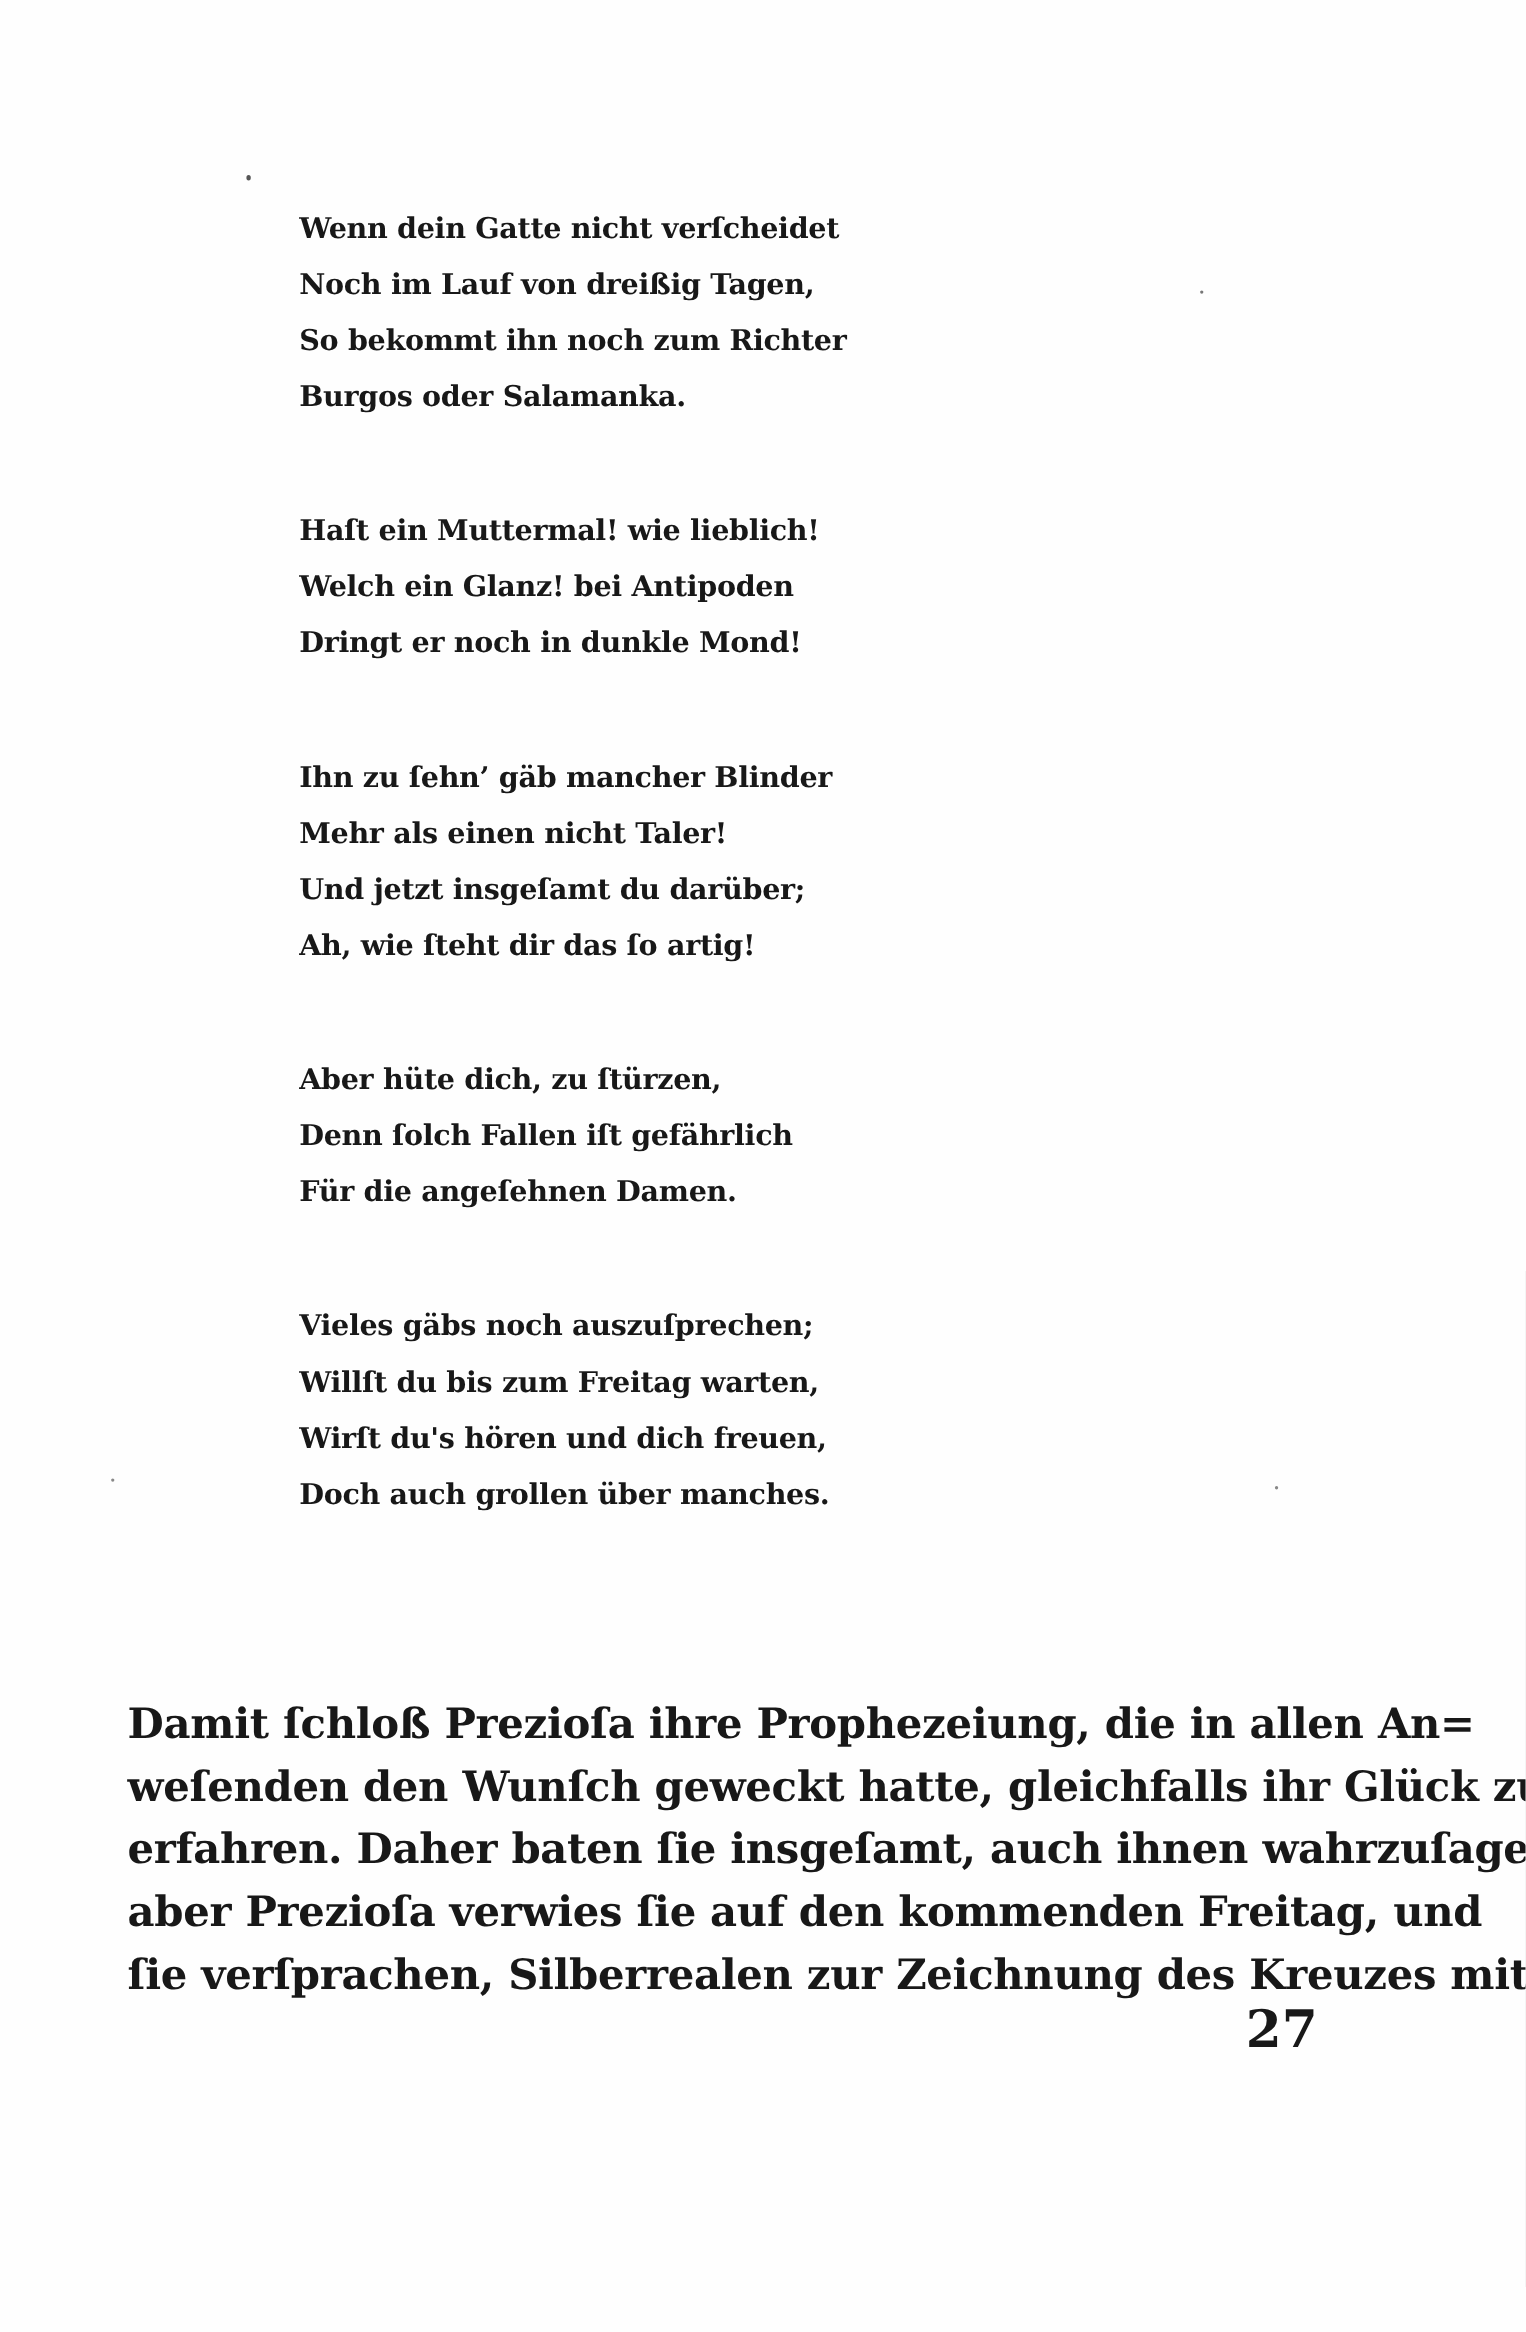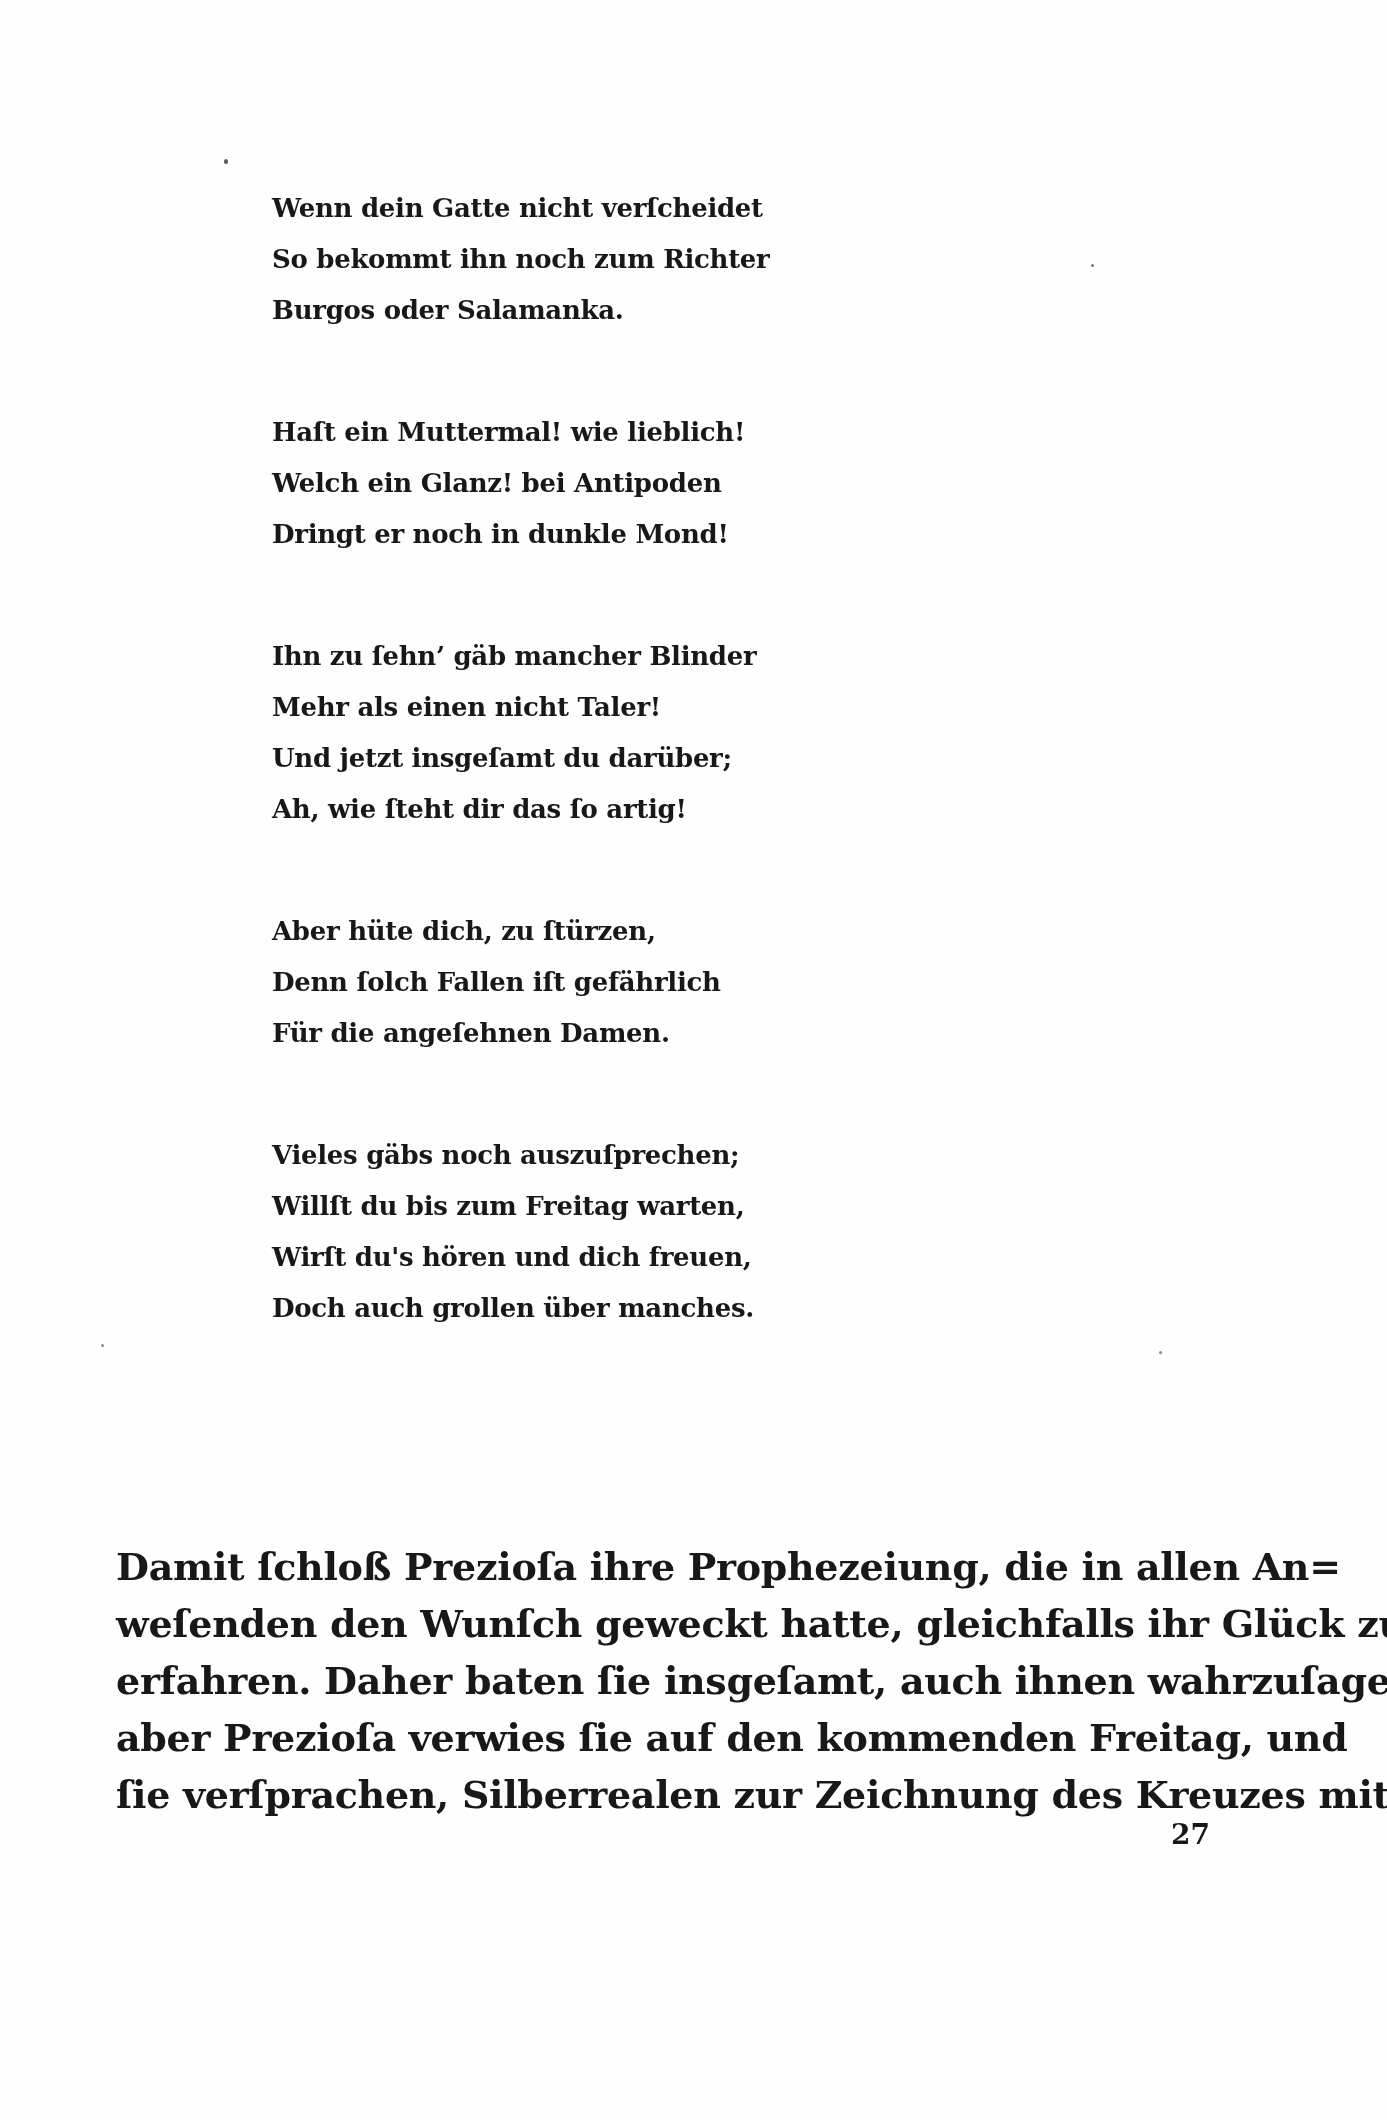--- a/index.html
+++ b/index.html
@@ -45,42 +45,42 @@
     text-align: justify;
     text-align-last: justify;
     letter-spacing: -0.3px;
   }
   .page-number {
     position: absolute;
     top: 1818px;
     left: 0;
     width: 1198px;
     text-align: right;
-    font-size: 28px;
-    margin-left: 12px;
+    font-size: 47px;
   }
   .speck {
     position: absolute;
     border-radius: 50%;
     background: #555;
   }
   .speck-1 { left: 224px; top: 159px; width: 4px; height: 5px; }
   .speck-2 { left: 1091px; top: 264px; width: 3px; height: 3px; background: #777; }
   .speck-3 { left: 101px; top: 1344px; width: 3px; height: 3px; background: #888; }
   .speck-4 { left: 1159px; top: 1351px; width: 3px; height: 3px; background: #888; }
 </style>
 </head>
 <body>
 
 <div class="page">
 
   <div class="poem">
 
     <div class="stanza">
       <div class="poem-line">Wenn dein Gatte nicht verſcheidet</div>
+      <div class="poem-line">Noch im Lauf von dreißig Tagen,</div>
       <div class="poem-line">So bekommt ihn noch zum Richter</div>
       <div class="poem-line">Burgos oder Salamanka.</div>
     </div>
 
     <div class="stanza">
       <div class="poem-line">Haſt ein Muttermal! wie lieblich!</div>
       <div class="poem-line">Welch ein Glanz! bei Antipoden</div>
       <div class="poem-line">Dringt er noch in dunkle Mond!</div>
     </div>
 

